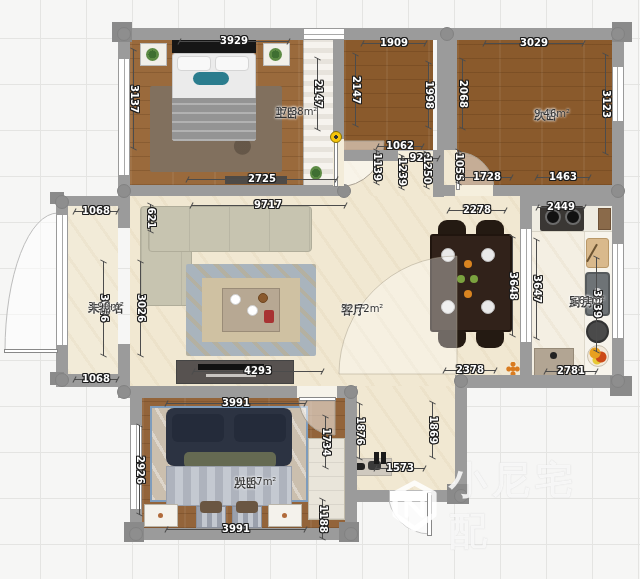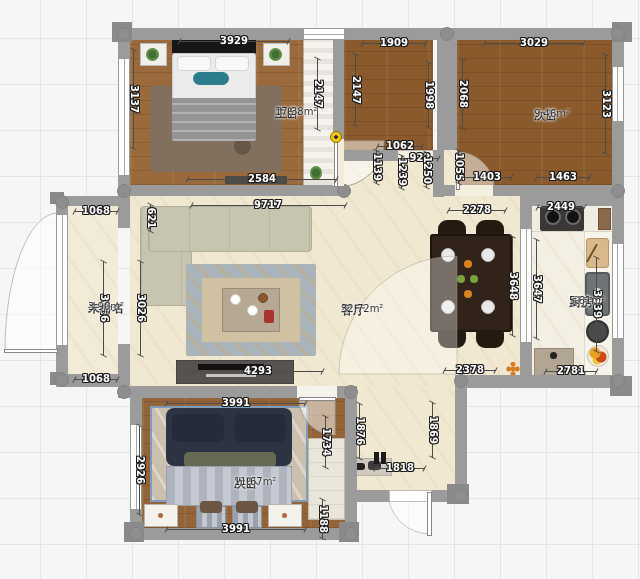--- a/index.html
+++ b/index.html
@@ -258,21 +258,21 @@
       <div class="dim v" style="left: 463px; top: 94px;">
         <i class="dline" style="width: 70px;"></i>
         <span>2068</span>
       </div>
       <div class="dim v" style="left: 606px; top: 104px;">
         <i class="dline" style="width: 100px;"></i>
         <span>3123</span>
       </div>
       <div class="dim h" style="left: 262px; top: 179px;">
         <i class="dline" style="width: 150px;"></i>
-        <span>2584</span>
+        <span>2725</span>
       </div>
       <div class="dim h" style="left: 400px; top: 146px;">
         <i class="dline" style="width: 46px;"></i>
         <span>1062</span>
       </div>
       <div class="dim h" style="left: 420px; top: 158px;">
         <i class="dline" style="width: 38px;"></i>
         <span>922</span>
       </div>
       <div class="dim v" style="left: 377px; top: 167px;">
@@ -286,21 +286,21 @@
       <div class="dim v" style="left: 427px; top: 170px;">
         <i class="dline" style="width: 36px;"></i>
         <span>1250</span>
       </div>
       <div class="dim v" style="left: 459px; top: 167px;">
         <i class="dline" style="width: 34px;"></i>
         <span>1055</span>
       </div>
       <div class="dim h" style="left: 487px; top: 177px;">
         <i class="dline" style="width: 50px;"></i>
-        <span>1403</span>
+        <span>1728</span>
       </div>
       <div class="dim h" style="left: 563px; top: 177px;">
         <i class="dline" style="width: 54px;"></i>
         <span>1463</span>
       </div>
       <div class="dim h" style="left: 96px; top: 211px;">
         <i class="dline" style="width: 44px;"></i>
         <span>1068</span>
       </div>
       <div class="dim v" style="left: 151px; top: 218px;">
@@ -370,21 +370,21 @@
       <div class="dim v" style="left: 433px; top: 430px;">
         <i class="dline" style="width: 56px;"></i>
         <span>1869</span>
       </div>
       <div class="dim v" style="left: 140px; top: 470px;">
         <i class="dline" style="width: 90px;"></i>
         <span>2926</span>
       </div>
       <div class="dim h" style="left: 400px; top: 468px;">
         <i class="dline" style="width: 50px;"></i>
-        <span>1818</span>
+        <span>1573</span>
       </div>
       <div class="dim v" style="left: 323px; top: 519px;">
         <i class="dline" style="width: 40px;"></i>
         <span>1188</span>
       </div>
       <div class="dim h" style="left: 236px; top: 529px;">
         <i class="dline" style="width: 140px;"></i>
         <span>3991</span>
       </div>
     </div>
@@ -408,14 +408,21 @@
       <div class="room-label" style="left: 569px; top: 295px;">
         <span class="rn">厨房</span>
         <span class="ra">5.61m²</span>
       </div>
       <div class="room-label" style="left: 234px; top: 476px;">
         <span class="rn">次卧</span>
         <span class="ra">11.67m²</span>
       </div>
     </div>
 
+  <div id="watermark">
+    <svg style="position:relative;" width="54" height="54" viewBox="0 0 60 60">
+      <path d="M30,4 L52,16 V40 L30,56 L8,40 V16 Z" fill="none" stroke="rgba(255,255,255,0.85)" stroke-width="6" stroke-linejoin="round"></path>
+      <path d="M21,41 V22 L39,41 V22" fill="none" stroke="rgba(255,255,255,0.85)" stroke-width="5" stroke-linejoin="round" stroke-linecap="round"></path>
+    </svg>
+    <span class="wm-text">小尼宅配</span>
+  </div>
 
 </div>
 
 </body></html>

